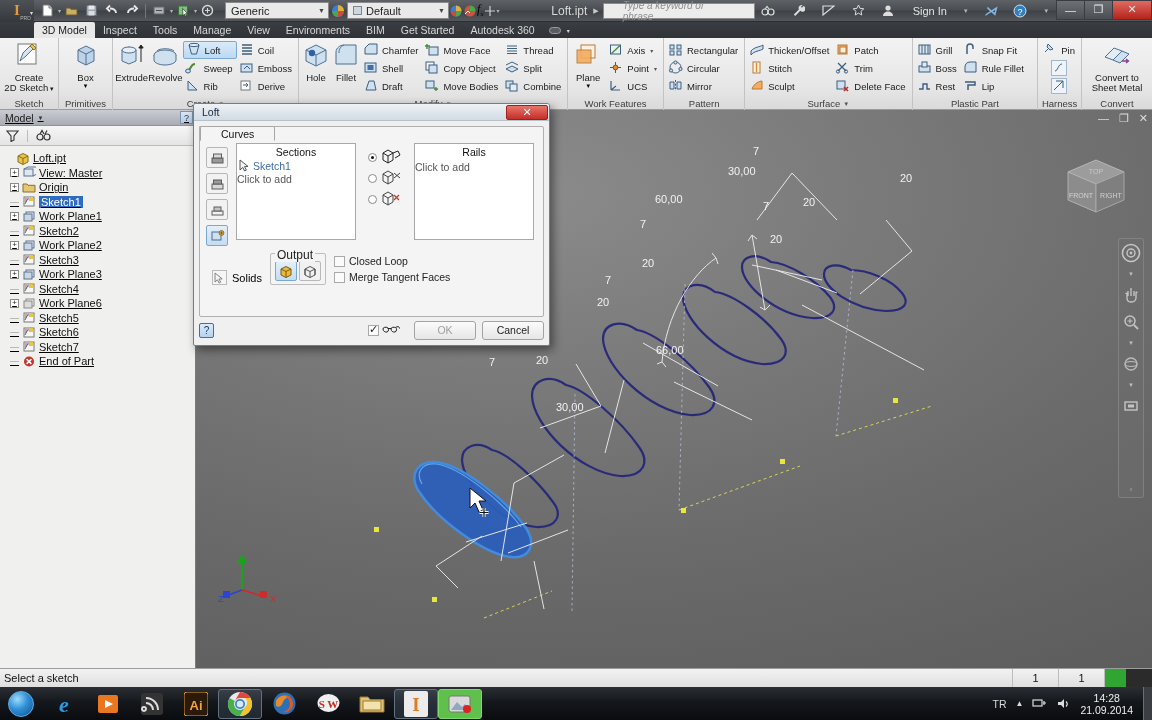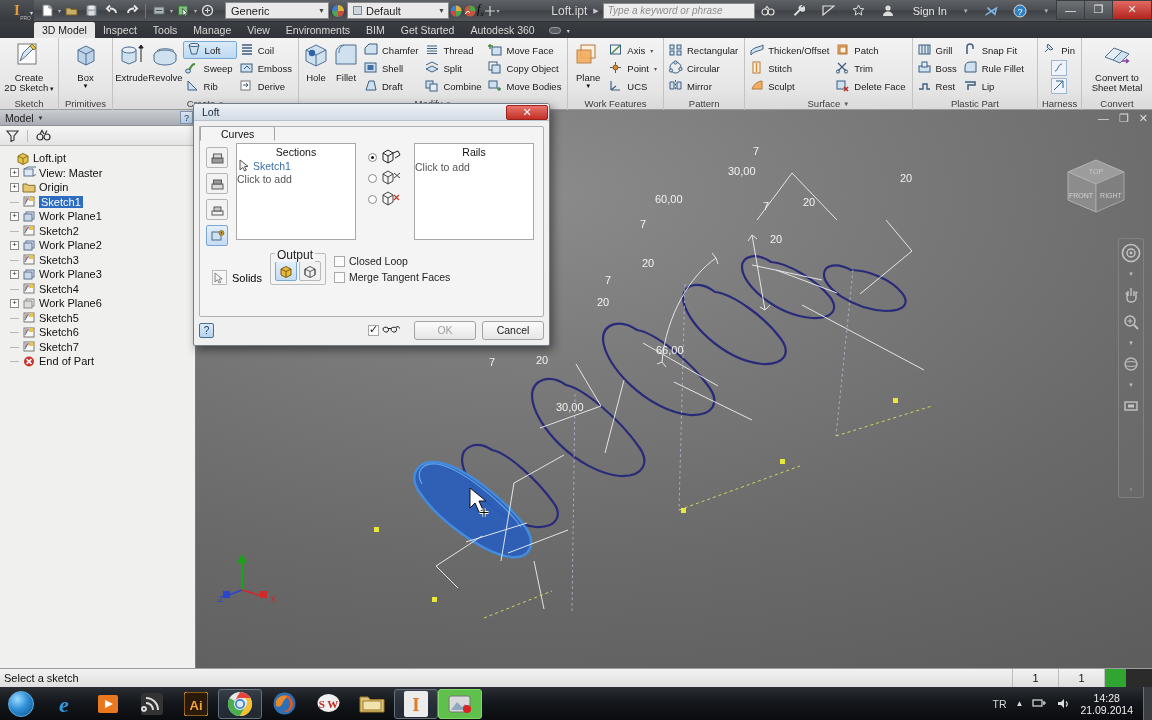--- a/index.html
+++ b/index.html
@@ -36,21 +36,21 @@
     height:17px; background:#e9e9e9; border:1px solid #8a8a8a;
     display:flex;align-items:center; padding:0 3px 0 5px;
     color:#222; font-size:11px; min-width:96px; justify-content:space-between;
   }
   .combo .arr { font-size:7px; color:#444; }
   .doc-title {
     color:#d8d8d8; font-size:12px; margin-left:auto; margin-right:6px;
   }
   .searchbox {
     width:152px;height:16px;background:#ececec;border:1px solid #8b8b8b;
-    display:flex;align-items:center;padding:0 4px; color:#8e8e8e; font-style:italic;
+    display:flex;align-items:center;padding:0 19px; color:#8e8e8e; font-style:italic;
     font-size:10px;
   }
   .tb-icons { display:flex; align-items:center; gap:17px; margin-left:6px; color:#dcdcdc; font-size:12px; }
   .signin { color:#e4e4e4; font-size:11px; margin-left:2px; }
   .wbtns { display:flex; margin-left:8px; height:22px; }
   .wbtn { width:28px;height:20px; display:flex;align-items:center;justify-content:center;
     color:#e9e9e9; font-size:11px;
     background:linear-gradient(to bottom,#6d7075,#4b4e53); border:1px solid #3a3c40; border-right:none;}
   .wbtn.close { background:linear-gradient(to bottom,#e06a63,#b3241c); width:40px; border-right:1px solid #3a3c40;}
 
@@ -98,21 +98,21 @@
   .smallbtn .car { font-size:6px;color:#555;margin-left:2px;}
 
   
   .ic { display:inline-block; position:relative; flex:none; }
   .ic16 { width:16px;height:16px; }
   .ic32 { width:30px;height:30px; }
 
   
   .browser {
     position:absolute; left:0; top:110px; width:196px; height:558px;
-    background:#f0f0ee; border-right:1px solid #7b7b7b;
+    background:#f0f0ee; border-right:1px solid #7b7b7b;text-decoration:underline;
   }
   .browser-head {
     height:16px; background:linear-gradient(to bottom,#c9ccd1,#a9adb3);
     display:flex;align-items:center; padding-left:5px; font-size:10.5px; color:#1c1c1c;
     border-bottom:1px solid #8e9196;
   }
   .browser-head .car { font-size:6px;margin-left:4px;color:#333;}
   .browser-head .hbtn { margin-left:auto;margin-right:2px;width:13px;height:13px;
      background:linear-gradient(to bottom,#dce6f2,#b5c9e0); border:1px solid #7d93ab;
      display:flex;align-items:center;justify-content:center;font-size:9px;color:#1b3b66;}
@@ -601,20 +601,49 @@
                   <path d="M3 12l3-9h5l2 9z" fill="#cfe0ef" stroke="#3d5f80"></path>
                 </svg>
               </span>
             <span>Draft</span>
           </div>
         </div>
         <div class="col">
           <div class="smallbtn">
             <span class="ic ic16">
                 <svg width="16" height="15" viewBox="0 0 16 15">
+                  <rect x="5" y="5" width="9" height="8" fill="#cfe0ef" stroke="#3d5f80"></rect>
+                  <path d="M3 2v5M1 4h5" stroke="#3f8a3f" stroke-width="1.4"></path>
+                </svg>
+              </span>
+            <span>Move Face</span>
+          </div>
+          <div class="smallbtn">
+            <span class="ic ic16">
+                <svg width="16" height="15" viewBox="0 0 16 15">
+                  <rect x="2" y="2" width="8" height="8" fill="#f5f5f5" stroke="#3d5f80"></rect>
+                  <rect x="5" y="5" width="8" height="8" fill="#cfe0ef" stroke="#3d5f80"></rect>
+                </svg>
+              </span>
+            <span>Copy Object</span>
+          </div>
+          <div class="smallbtn">
+            <span class="ic ic16">
+                <svg width="16" height="15" viewBox="0 0 16 15">
+                  <rect x="2" y="3" width="8" height="7" fill="#cfe0ef" stroke="#3d5f80"></rect>
+                  <path d="M12 9v4M10 11h4" stroke="#3f8a3f" stroke-width="1.3"></path>
+                </svg>
+              </span>
+            <span>Move Bodies</span>
+          </div>
+        </div>
+        <div class="col">
+          <div class="smallbtn">
+            <span class="ic ic16">
+                <svg width="16" height="15" viewBox="0 0 16 15">
                   <path d="M3 4h10M3 6.5h10M3 9h10M3 11.5h10" stroke="#3d5f80" stroke-width="1.2"></path>
                 </svg>
               </span>
             <span>Thread</span>
           </div>
           <div class="smallbtn">
             <span class="ic ic16">
                 <svg width="16" height="15" viewBox="0 0 16 15">
                   <path d="M2 9l6-3 6 3-6 3z" fill="#cfe0ef" stroke="#3d5f80"></path>
                   <path d="M2 5l6-3 6 3" fill="none" stroke="#3d5f80"></path>
@@ -623,49 +652,20 @@
             <span>Split</span>
           </div>
           <div class="smallbtn">
             <span class="ic ic16">
                 <svg width="16" height="15" viewBox="0 0 16 15">
                   <rect x="2" y="3" width="7" height="7" fill="#cfe0ef" stroke="#3d5f80"></rect>
                   <rect x="6" y="6" width="7" height="7" fill="#e2ecf6" stroke="#3d5f80"></rect>
                 </svg>
               </span>
             <span>Combine</span>
-          </div>
-        </div>
-        <div class="col">
-          <div class="smallbtn">
-            <span class="ic ic16">
-                <svg width="16" height="15" viewBox="0 0 16 15">
-                  <rect x="5" y="5" width="9" height="8" fill="#cfe0ef" stroke="#3d5f80"></rect>
-                  <path d="M3 2v5M1 4h5" stroke="#3f8a3f" stroke-width="1.4"></path>
-                </svg>
-              </span>
-            <span>Move Face</span>
-          </div>
-          <div class="smallbtn">
-            <span class="ic ic16">
-                <svg width="16" height="15" viewBox="0 0 16 15">
-                  <rect x="2" y="2" width="8" height="8" fill="#f5f5f5" stroke="#3d5f80"></rect>
-                  <rect x="5" y="5" width="8" height="8" fill="#cfe0ef" stroke="#3d5f80"></rect>
-                </svg>
-              </span>
-            <span>Copy Object</span>
-          </div>
-          <div class="smallbtn">
-            <span class="ic ic16">
-                <svg width="16" height="15" viewBox="0 0 16 15">
-                  <rect x="2" y="3" width="8" height="7" fill="#cfe0ef" stroke="#3d5f80"></rect>
-                  <path d="M12 9v4M10 11h4" stroke="#3f8a3f" stroke-width="1.3"></path>
-                </svg>
-              </span>
-            <span>Move Bodies</span>
           </div>
         </div>
       </div>
       <div class="panel-title">
         <span>Modify</span>
         <span class="car">▼</span>
       </div>
     </div>
 
     <div class="panel" style="width:96px;">

